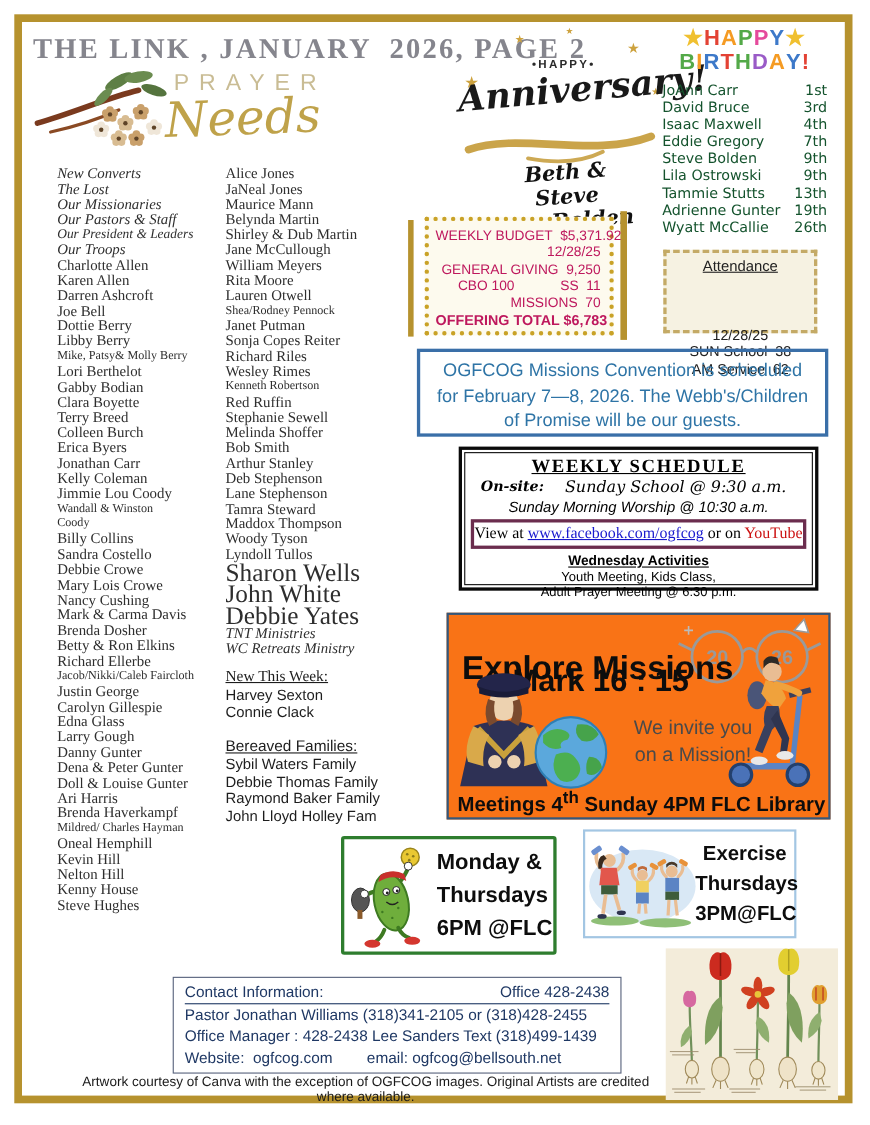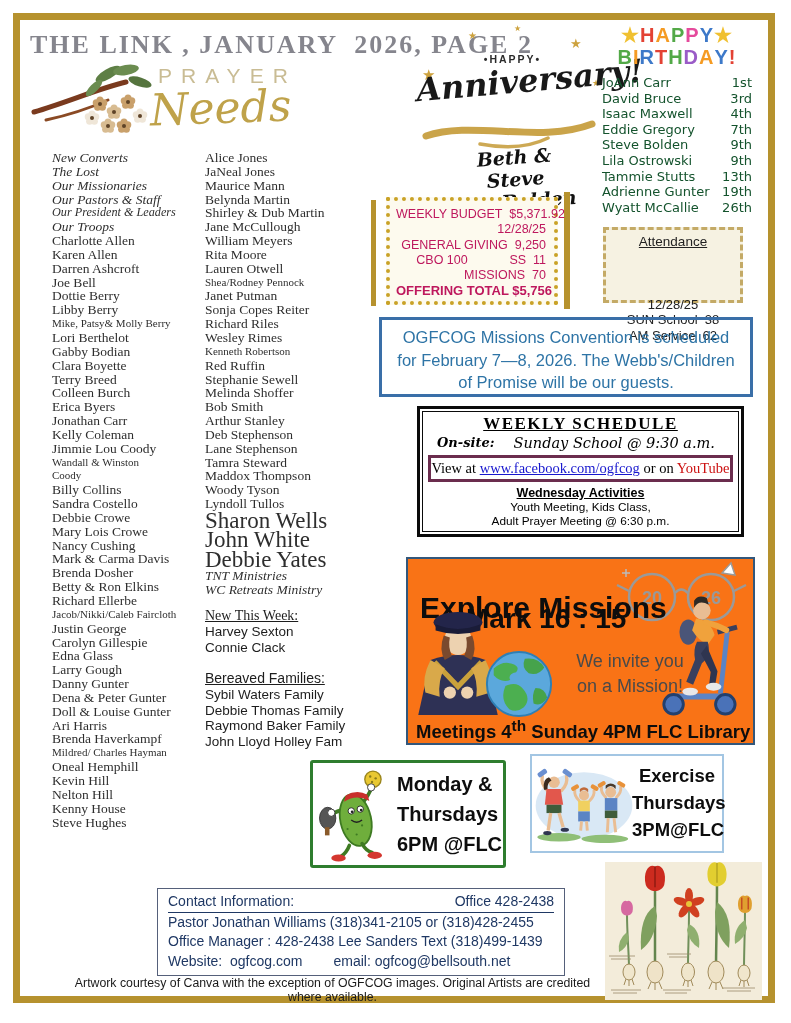--- a/index.html
+++ b/index.html
@@ -376,39 +376,40 @@
   <div class="abs gold-rule" style="left:371px;top:200px;width:5px;height:106px"></div>
   <div class="abs gold-rule" style="left:564px;top:192px;width:6px;height:117px"></div>
 
   <div class="abs budget">
 
   <div>WEEKLY BUDGET  $5,371.92</div>
       <div>12/28/25</div>
       <div>GENERAL GIVING  9,250</div>
       <div>CBO 100            SS  11</div>
       <div>MISSIONS  70</div>
-      <div class="bold">OFFERING TOTAL $5,756</div>
+      <div class="bold">OFFERING TOTAL $6,783</div>
     </div>
 
   <div class="abs attend">
     <div class="head">Attendance</div>
     <div>
       
     <div>12/28/25</div><div>SUN School  38</div><div>AM Service  62</div></div>
   </div>
 
   <div class="abs notice">OGFCOG Missions Convention is scheduled for February 7—8, 2026. The Webb's/Children of Promise will be our guests.</div>
 
   <div class="abs sched">
     <div class="sched-in">
       <div class="sched-title">WEEKLY SCHEDULE</div>
       <div class="sched-onsite">
         <span class="lbl">On-site:</span>
         <span class="txt">Sunday School  @ 9:30 a.m.</span>
       </div>
+      <div class="sched-worship">Sunday Morning Worship @ 10:30 a.m.</div>
       <div class="fbline"><span>View at </span><span class="lnk">www.facebook.com/ogfcog</span><span> or on </span><span class="yt">YouTube</span></div>
       <div class="wed-h">Wednesday Activities</div>
       <div class="wed">Youth Meeting, Kids Class,</div>
       <div class="wed">Adult Prayer Meeting @ 6:30 p.m.</div>
     </div>
   </div>
 
   <div class="abs explore">
     <svg class="abs" style="right:4px;top:2px" width="135" height="64" viewBox="0 0 135 64">
       <circle cx="38" cy="36" r="23" fill="none" stroke="#9a9a9a" stroke-width="2.5"></circle>

